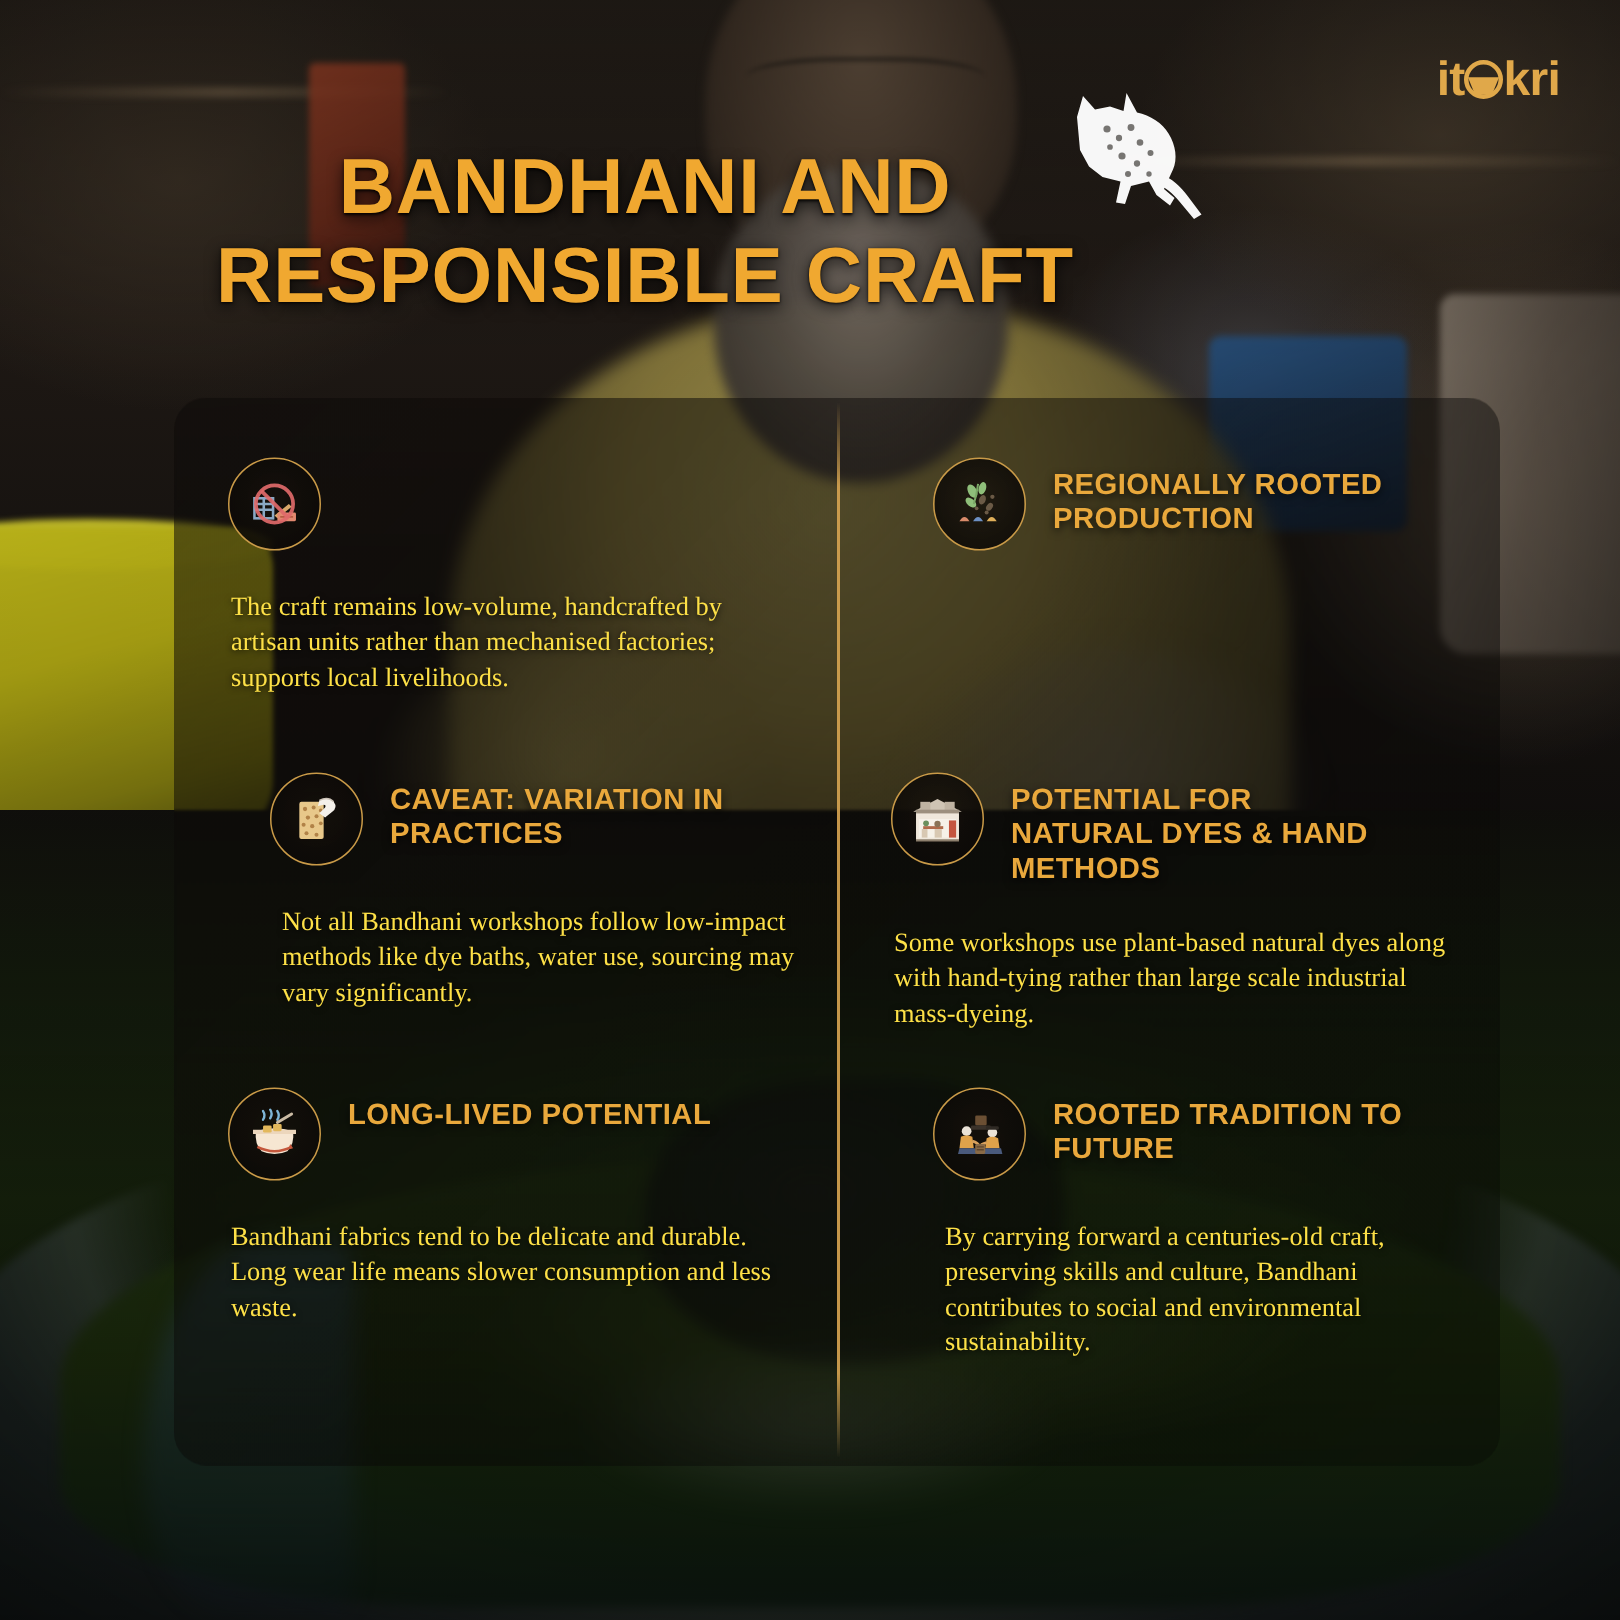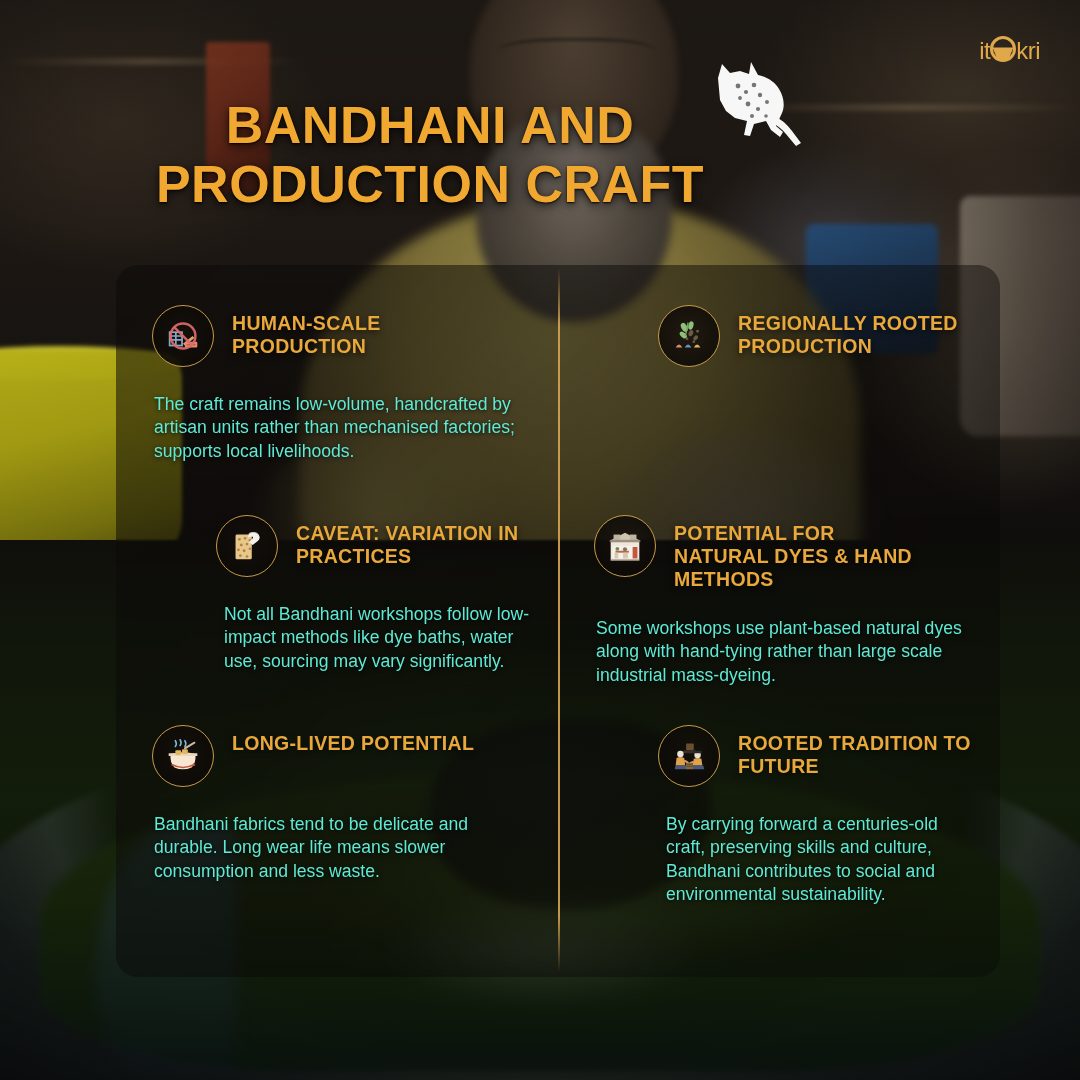--- a/index.html
+++ b/index.html
@@ -156,21 +156,21 @@
   
   .bg-veil {
     position:absolute; inset:0;
     background:
       linear-gradient(180deg, rgba(0,0,0,.34) 0%, rgba(0,0,0,.18) 22%, rgba(0,0,0,.26) 58%, rgba(0,0,0,.50) 100%);
   }
 
   
   .logo-wordmark {
     position:absolute; right:40px; top:36px;
-    font-size:24px; font-weight:400; letter-spacing:-.5px;
+    font-size:32px; font-weight:700; letter-spacing:-.5px;
     color:#e0a84a; line-height:1;
   }
   .logo-wordmark .basket {
     display:inline-block; position:relative;
     width:26px; height:26px; vertical-align:-3px;
   }
   .logo-wordmark .basket svg { position:absolute; left:0; top:0; }
 
   .animal-mark {
     position:absolute; left:688px; top:52px; width:124px; height:100px;
@@ -202,21 +202,21 @@
   }
 
   
   .grid {
     position:absolute; left:116px; top:265px; width:884px; height:712px;
     display:grid;
     grid-template-columns:442px 442px;
     grid-template-rows:210px 210px 238px;
   }
   .card { position:relative; padding:40px 34px 0 36px; }
-  .card.col-right { padding-left:100px; padding-right:22px; }
+  .card.col-right { padding-left:64px; padding-right:22px; }
 
   .card-head { display:flex; align-items:flex-start; gap:18px; }
 
   .icon-circle {
     flex:0 0 auto;
     width:62px; height:62px; border-radius:50%;
     border:1.6px solid #c99a48;
     background:radial-gradient(circle at 50% 45%, rgba(22,17,12,.78), rgba(10,8,6,.92));
     display:flex; align-items:center; justify-content:center;
     overflow:hidden;
@@ -227,24 +227,25 @@
     color:#e9a83c;
     font-size:19.5px; font-weight:800; letter-spacing:.3px;
     line-height:1.18; padding-top:7px;
     text-shadow:0 2px 6px rgba(0,0,0,.7);
     max-width:252px;
   }
   .card.col-right .card-title { max-width:262px; }
 
   .card-body {
     margin-top:26px;
-    color:#5eead4;
+    color:#fde047;
     font-size:17.6px; font-weight:400; line-height:1.33;
     text-shadow:0 1px 4px rgba(0,0,0,.85);
     max-width:392px;
+    font-family:Liberation Serif, serif;
   }
   .card.col-right .card-body { max-width:402px; margin-left:8px; }
   .card.col-left .card-body { margin-left:2px; }
 </style>
 </head>
 <body>
 
 <div id="stage">
 
   <div class="bg-root">
@@ -295,21 +296,21 @@
 
   <div class="logo-wordmark">
     <span>it</span><span class="basket"><svg viewBox="0 0 26 26" width="26" height="26" aria-hidden="true">
           <circle cx="13" cy="13" r="11.5" fill="none" stroke="#e0a84a" stroke-width="3"></circle>
           <path d="M2.6 11.5 H23.4 L18.6 23.2 H7.4 Z" fill="#e0a84a"></path>
         </svg></span><span>kri</span>
   </div>
 
   <div class="title-block">
     <div class="title-line">BANDHANI AND</div>
-    <div class="title-line">PRODUCTION CRAFT</div>
+    <div class="title-line">RESPONSIBLE CRAFT</div>
   </div>
 
   <div class="panel"></div>
   <div class="divider"></div>
 
   <div class="grid">
 
     <div class="card col-left">
       <div class="card-head">
         <div class="icon-circle">
@@ -318,21 +319,20 @@
               <rect x="8" y="18" width="13" height="14"></rect>
               <path d="M8 22h13M8 26h13M14.5 18v14"></path>
             </g>
             <path d="M22 30 l10-8 2 2 -10 8z" fill="#d9a86a"></path>
             <rect x="24" y="28" width="13" height="6" rx="1" fill="#e2896f"></rect>
             <path d="M26 31h9" stroke="#b85c44" stroke-width="1.2"></path>
             <circle cx="22" cy="22" r="13" fill="none" stroke="#e06a6a" stroke-width="2.6" opacity=".92"></circle>
             <path d="M12.8 12.8 L31.2 31.2" stroke="#e06a6a" stroke-width="2.6" opacity=".92"></path>
           </svg>
         </div>
-        <div class="card-title">HUMAN-SCALE PRODUCTION</div>
       </div>
       <div class="card-body">The craft remains low-volume, handcrafted by artisan units rather than mechanised factories; supports local livelihoods.</div>
     </div>
 
     <div class="card col-right">
       <div class="card-head">
         <div class="icon-circle">
           <svg viewBox="0 0 44 44" width="42" height="42" aria-hidden="true">
             <g fill="#8fbf7a">
               <ellipse cx="17" cy="13" rx="3" ry="5" transform="rotate(-28 17 13)"></ellipse>

